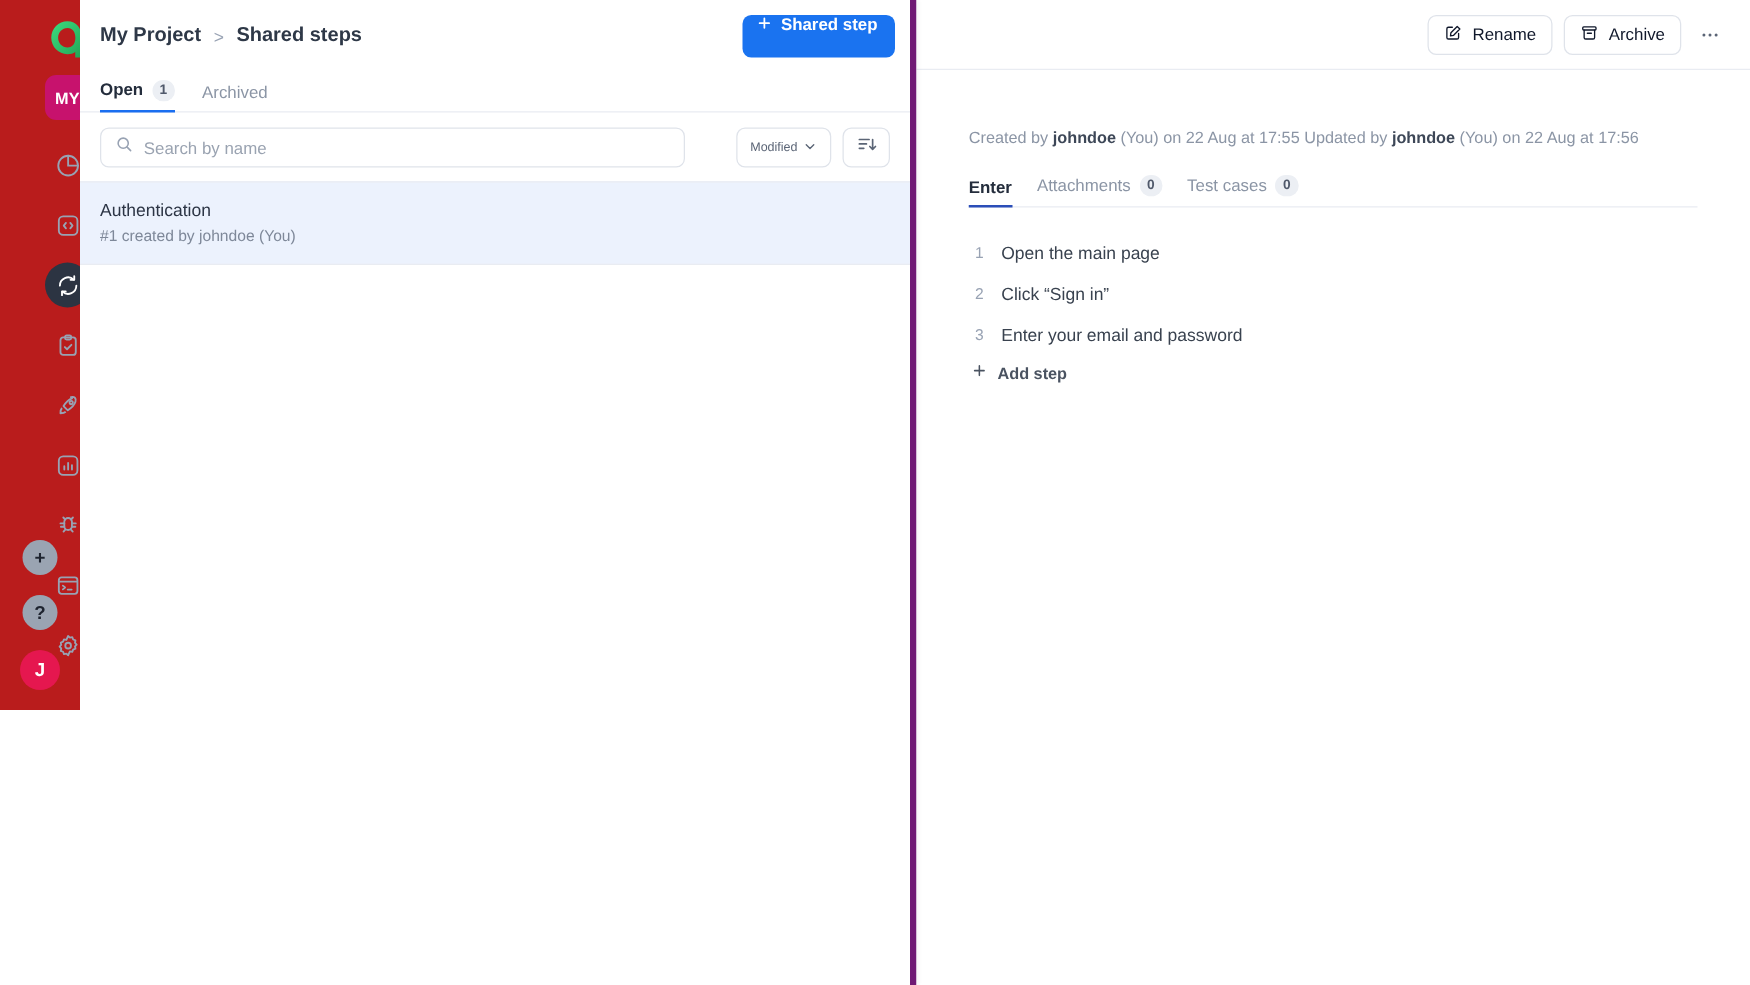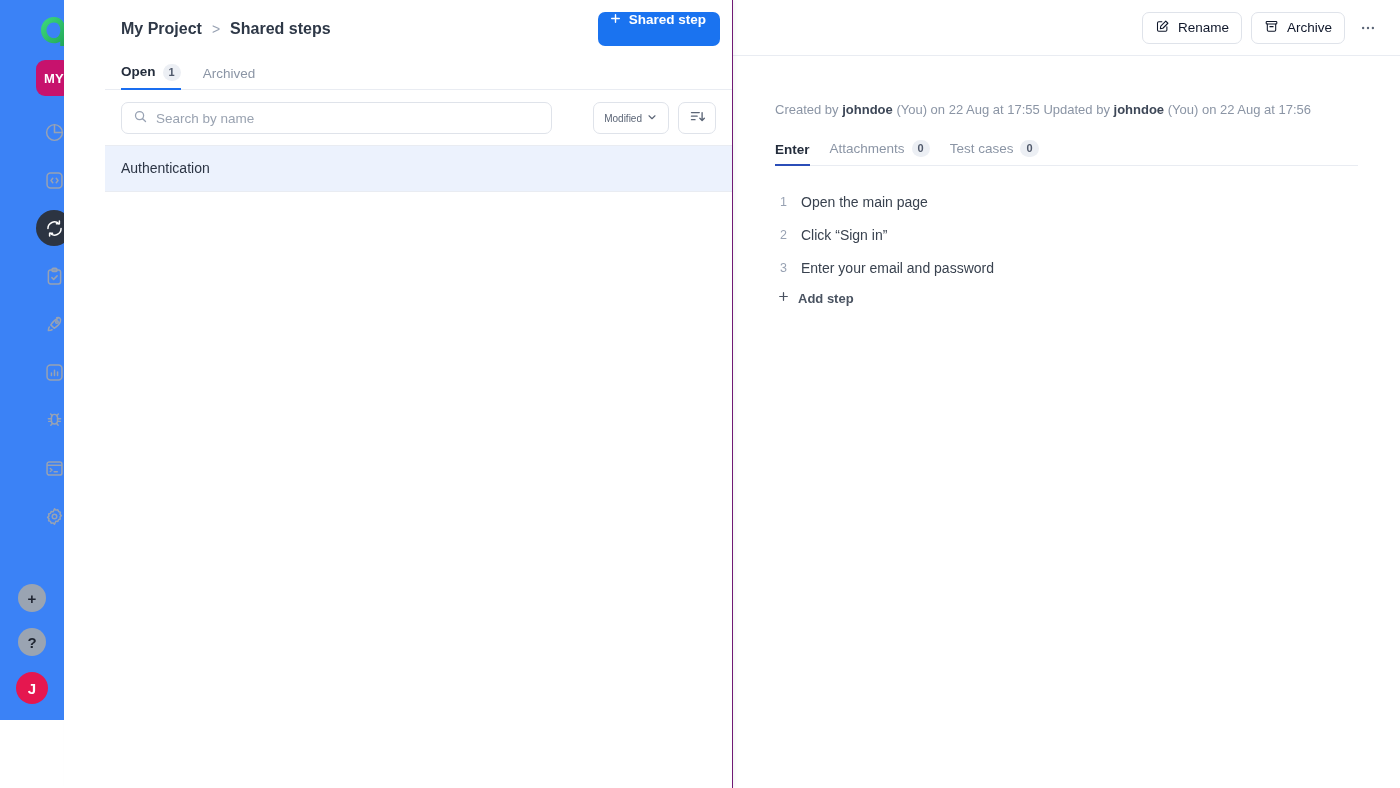--- a/index.html
+++ b/index.html
@@ -7,22 +7,22 @@
     width: 1400px; height: 788px;
     font-family: "Liberation Sans", sans-serif;
     background: #ffffff;
     overflow: hidden;
     -webkit-font-smoothing: antialiased;
   }
   .app { display: flex; width: 1400px; height: 788px; }
 
   
   .rail {
-    width: 64px; height: 720px;
-    background: #3b82f6;
+    width: 64px; height: 568px;
+    background: #b91c1c;
     display: flex; flex-direction: column; align-items: center;
     flex: 0 0 64px;
     position: relative;
     padding-left: 44px;
   }
   .rail-logo { margin-top: 10px; width: 44px; height: 44px;
     display:flex; align-items:center; justify-content:center; }
   .rail-avatar {
     margin-top: 6px;
     width: 36px; height: 36px; border-radius: 9px;
@@ -53,24 +53,23 @@
     width: 32px; height: 32px; border-radius: 50%;
     background: #e5174f; color: #fff;
     display:flex; align-items:center; justify-content:center;
     font-size: 15px; font-weight: 600;
   }
 
   
   .list-panel {
     width: 669px; flex: 0 0 669px; height: 788px;
     background: #ffffff; position: relative;
-    border-right: 1px solid #701a75;
+    border-right: 5px solid #701a75;
     box-shadow: 2px 0 4px rgba(16,24,40,.045);
     z-index: 2;
-    padding-left: 41px;
   }
   .crumbs-row {
     height: 58px; display: flex; align-items: center; gap: 10px;
     padding-left: 16px; padding-right: 12px;
   }
   .crumb {
     font-size: 16px; font-weight: 700; color: #2e3847; white-space: nowrap;
   }
   .crumb.dim { color: #2e3847; }
   .crumb-sep { color: #98a2b3; font-size: 14px; }
@@ -365,20 +364,21 @@
             <path d="M3.5 6.5h11M3.5 11.5h8M3.5 16.5h5"></path>
             <path d="M18.5 6.5v11M15.3 14.4l3.2 3.2 3.2-3.2"></path>
           </svg>
         </span>
       </div>
     </div>
 
     <div class="list-body">
       <div class="list-item selected">
         <div class="li-title">Authentication</div>
+        <div class="li-sub">#1 created by johndoe (You)</div>
       </div>
     </div>
 
   </div>
 
   <div class="detail">
 
     <div class="detail-head">
       <button class="btn-ghost">
         <span>

